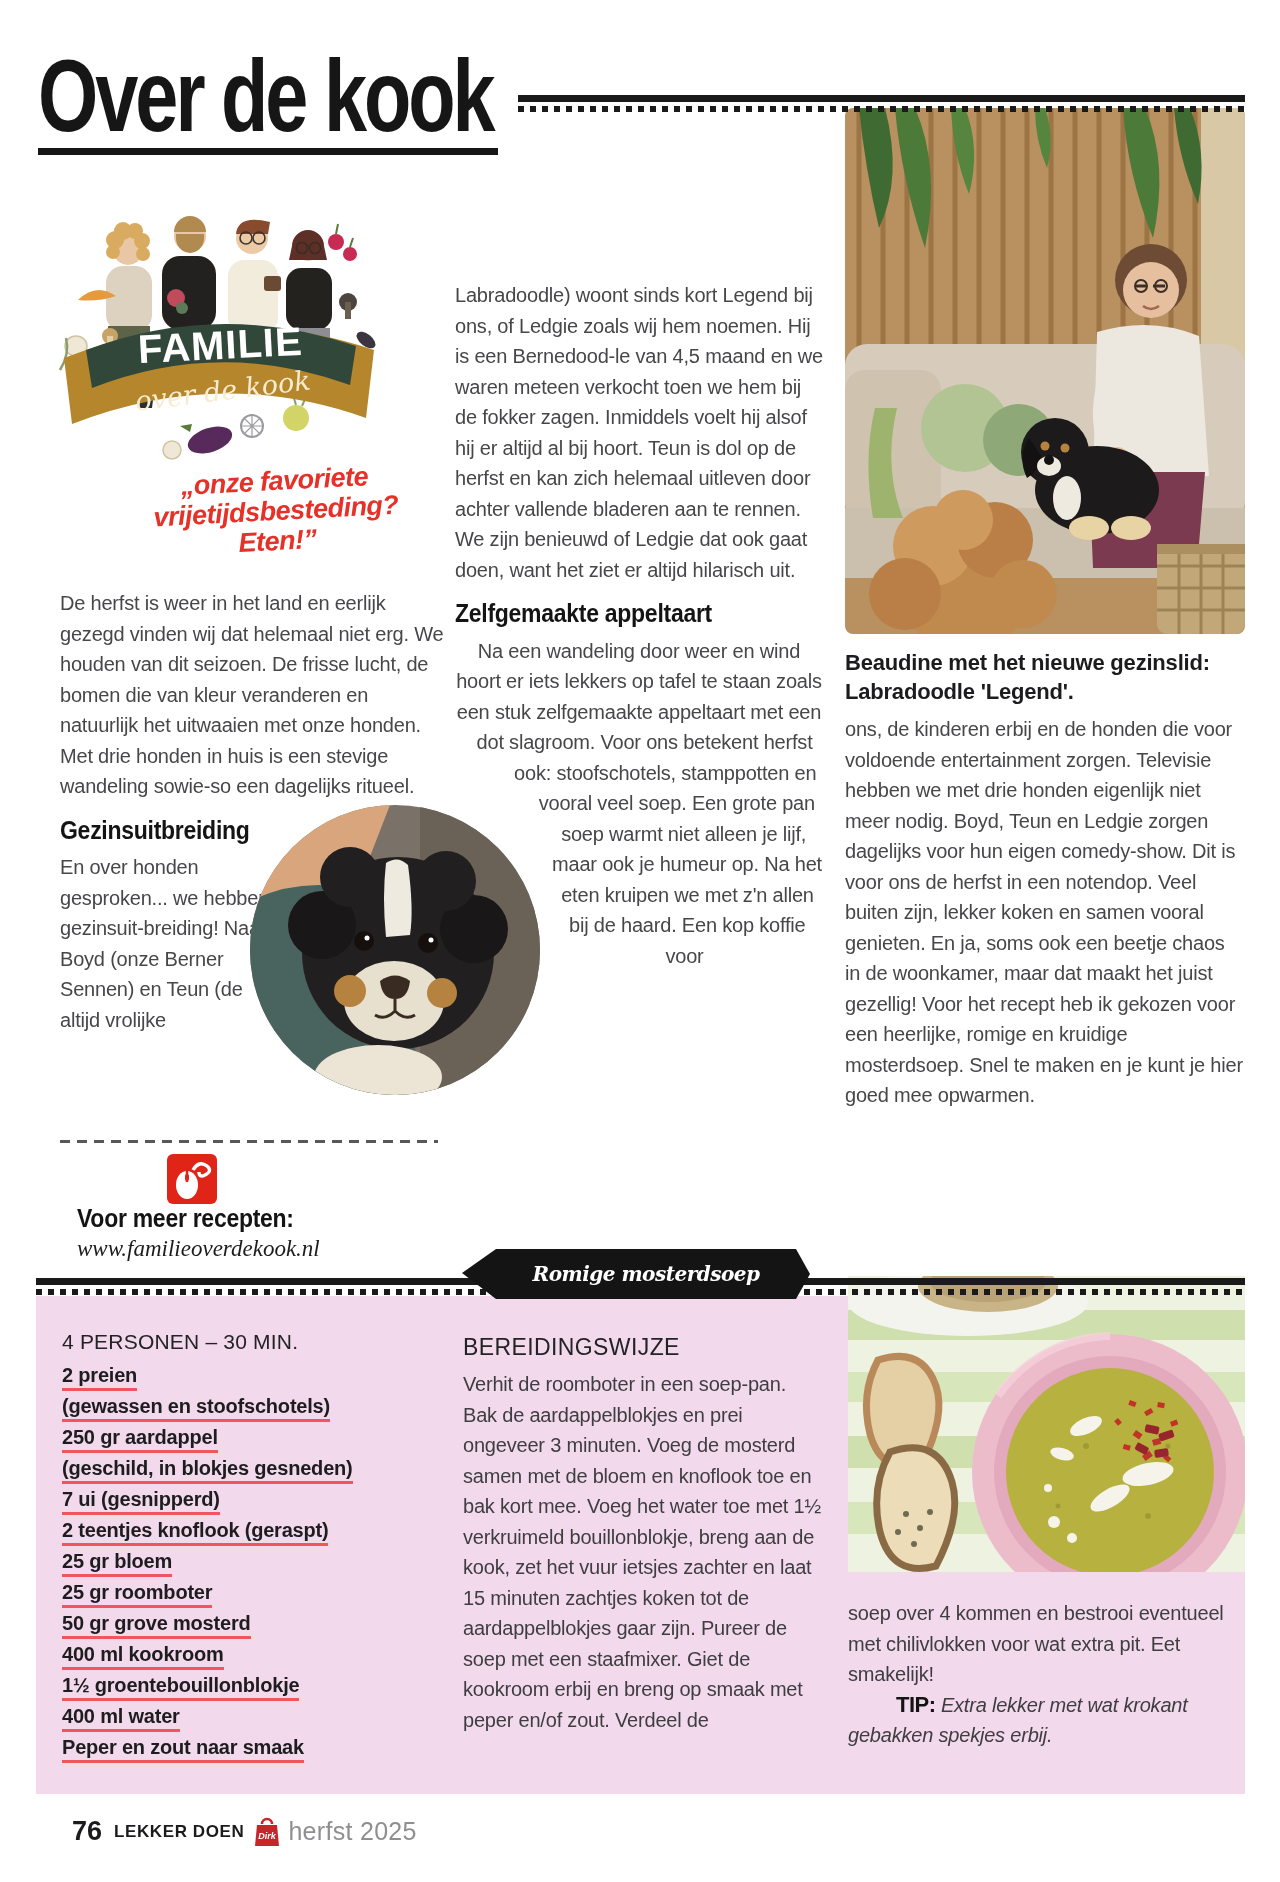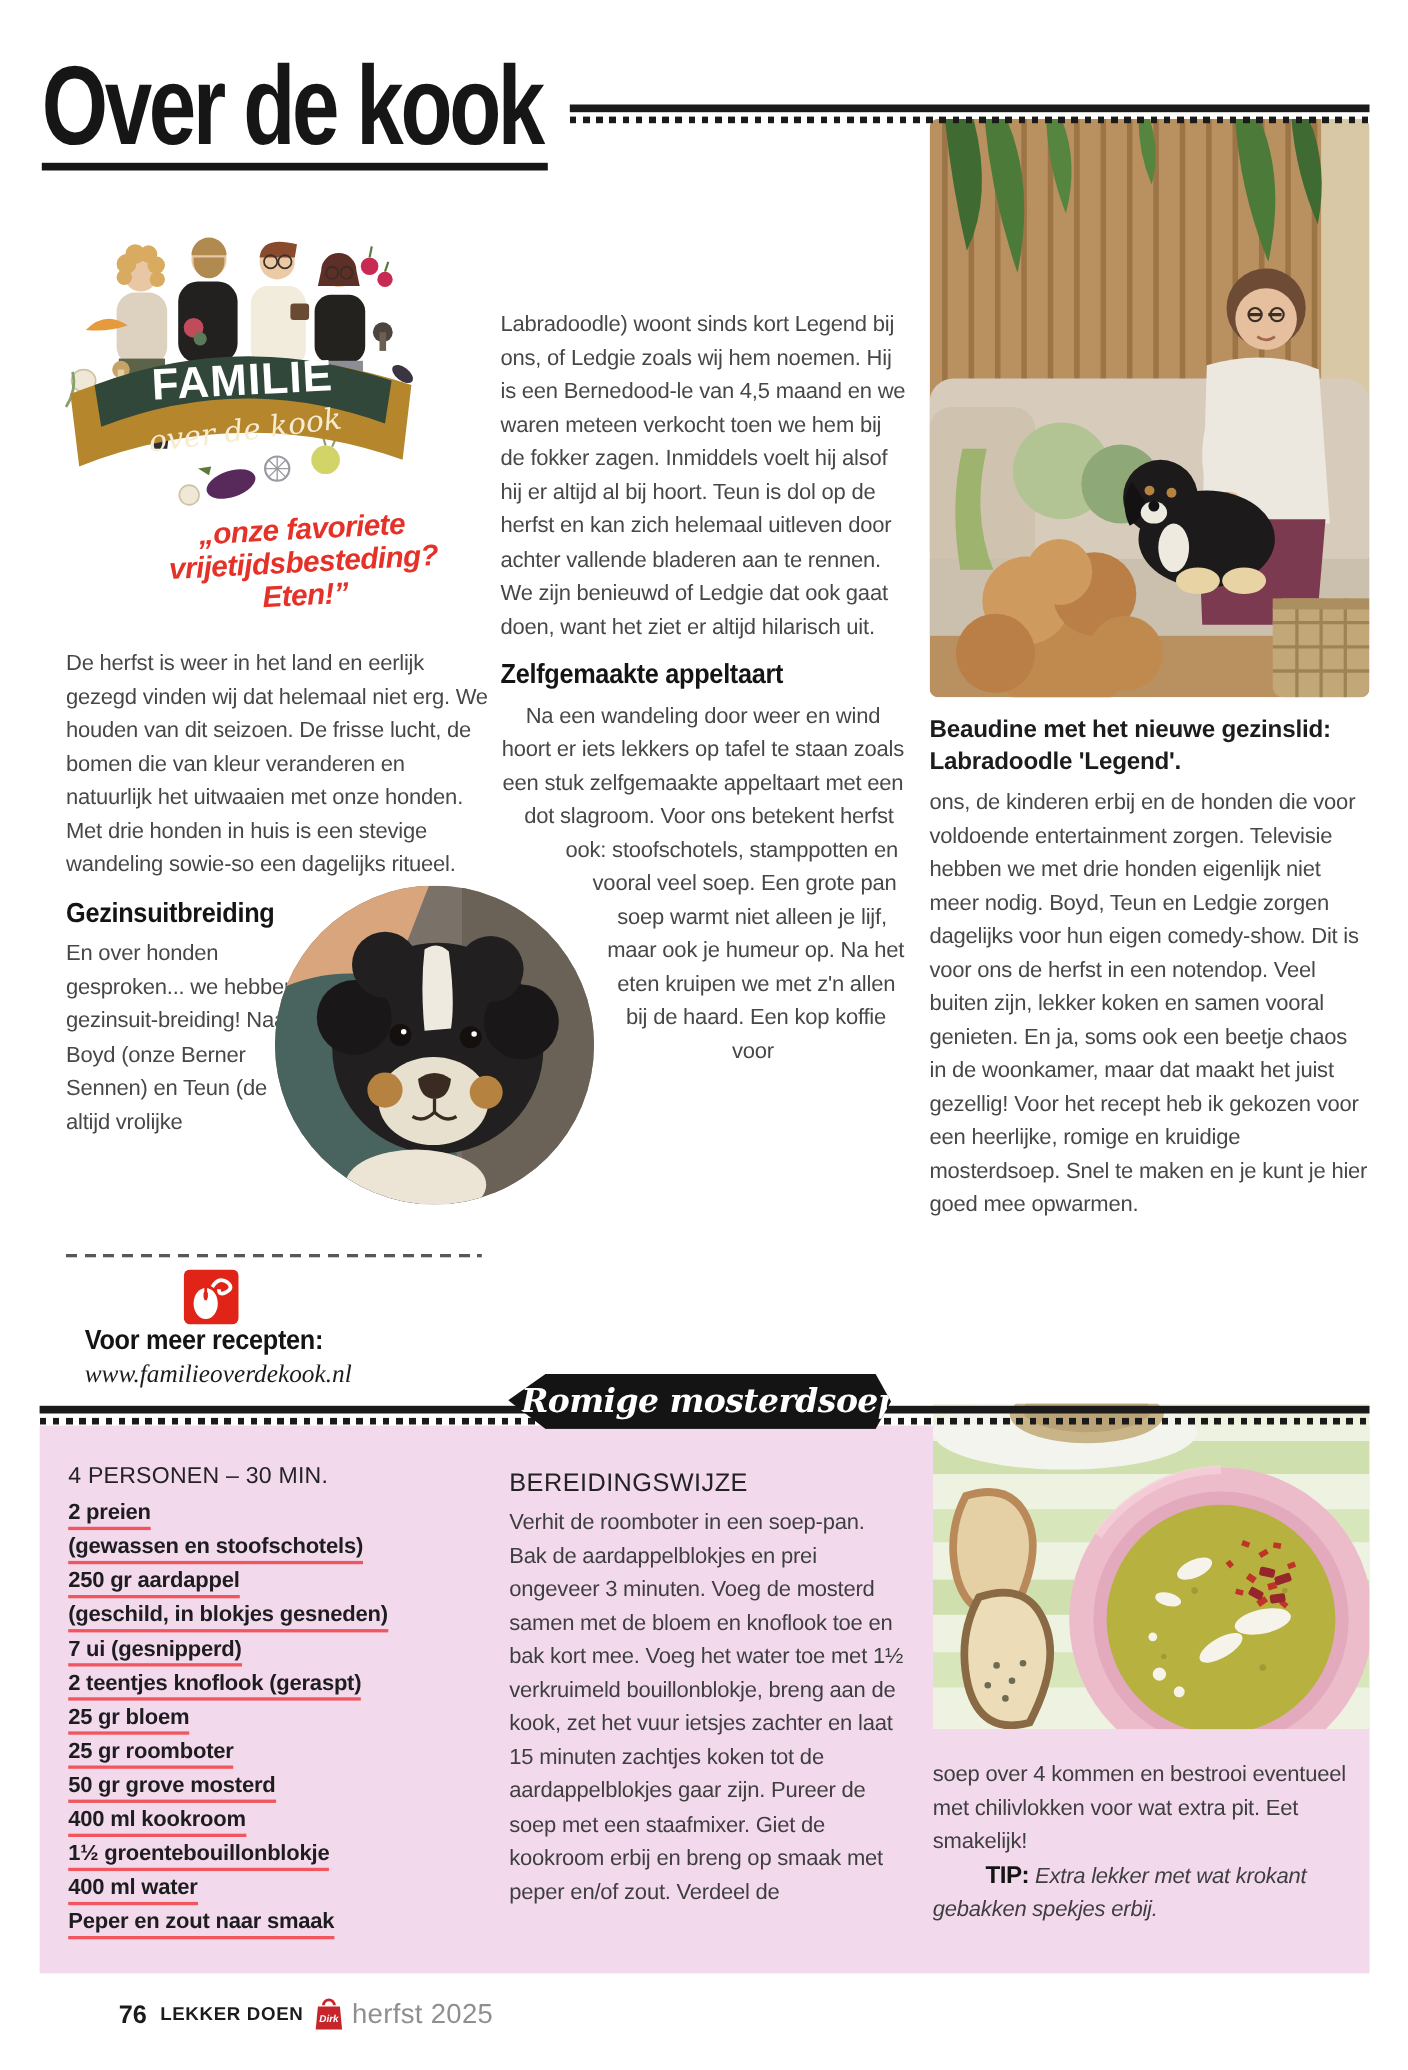--- a/index.html
+++ b/index.html
@@ -50,34 +50,34 @@
                margin-top:3px;cursor:pointer;}
   
   .pink-panel{position:absolute;left:36px;top:1296px;width:1209px;height:498px;background:#f3d9ec;z-index:0;}
   .rr-solid{left:36px;top:1278px;width:1209px;}
   .rr-dots{left:36px;top:1289px;width:1209px;}
   .soup-photo{position:absolute;left:848px;top:1276px;width:397px;height:296px;overflow:hidden;z-index:4;}
   .recipe-banner{position:absolute;left:462px;top:1249px;width:348px;height:50px;background:#141414;z-index:8;
                  clip-path:polygon(34px 0,334px 0,348px 25px,334px 50px,34px 50px,0 24px);
                  display:flex;align-items:center;justify-content:center;padding-left:20px;box-sizing:border-box;}
   .banner-text{color:#ffffff;font-family:"DejaVu Serif",serif;font-style:italic;font-weight:700;
-               font-size:30px;letter-spacing:-0.5px;white-space:nowrap;}
+               font-size:20px;letter-spacing:-0.5px;white-space:nowrap;}
   .ingredients{position:absolute;left:62px;top:1330px;width:372px;z-index:5;}
   .serving{font-size:21px;color:#232326;letter-spacing:0.2px;margin-bottom:10px;}
   .ing{display:table;white-space:nowrap;font-size:20px;font-weight:700;color:#1d1d20;
        letter-spacing:-0.2px;padding-bottom:1px;border-bottom:3px solid #f1565e;margin-bottom:4px;}
   .method{position:absolute;left:463px;top:1334px;width:362px;z-index:5;}
   .method-head{font-size:23px;color:#232326;letter-spacing:0.4px;margin-bottom:8px;}
   .recipe-body{font-size:20px;line-height:30.5px;letter-spacing:-0.2px;color:#3e3e41;margin:0;}
   .method-cont{position:absolute;left:848px;top:1598px;width:397px;z-index:5;}
   .tip-label{font-weight:700;color:#141414;font-size:22px;letter-spacing:-0.5px;margin-left:48px;}
   .tip-text{font-style:italic;}
   
   .footer{position:absolute;left:72px;top:1816px;display:flex;align-items:center;}
-  .f-num{font-size:23px;font-weight:700;color:#1b1b1d;margin-left:36px;}
+  .f-num{font-size:27px;font-weight:700;color:#1b1b1d;}
   .f-sec{font-size:17px;font-weight:700;color:#1b1b1d;letter-spacing:0.6px;margin-left:12px;}
   .f-bag{width:26px;height:30px;margin-left:10px;}
   .f-season{font-size:25px;color:#8f8f91;letter-spacing:0.3px;margin-left:8px;}
 </style>
 </head>
 <body>
 
 <div class="page">
 
   <div class="masthead">Over de kook</div>

